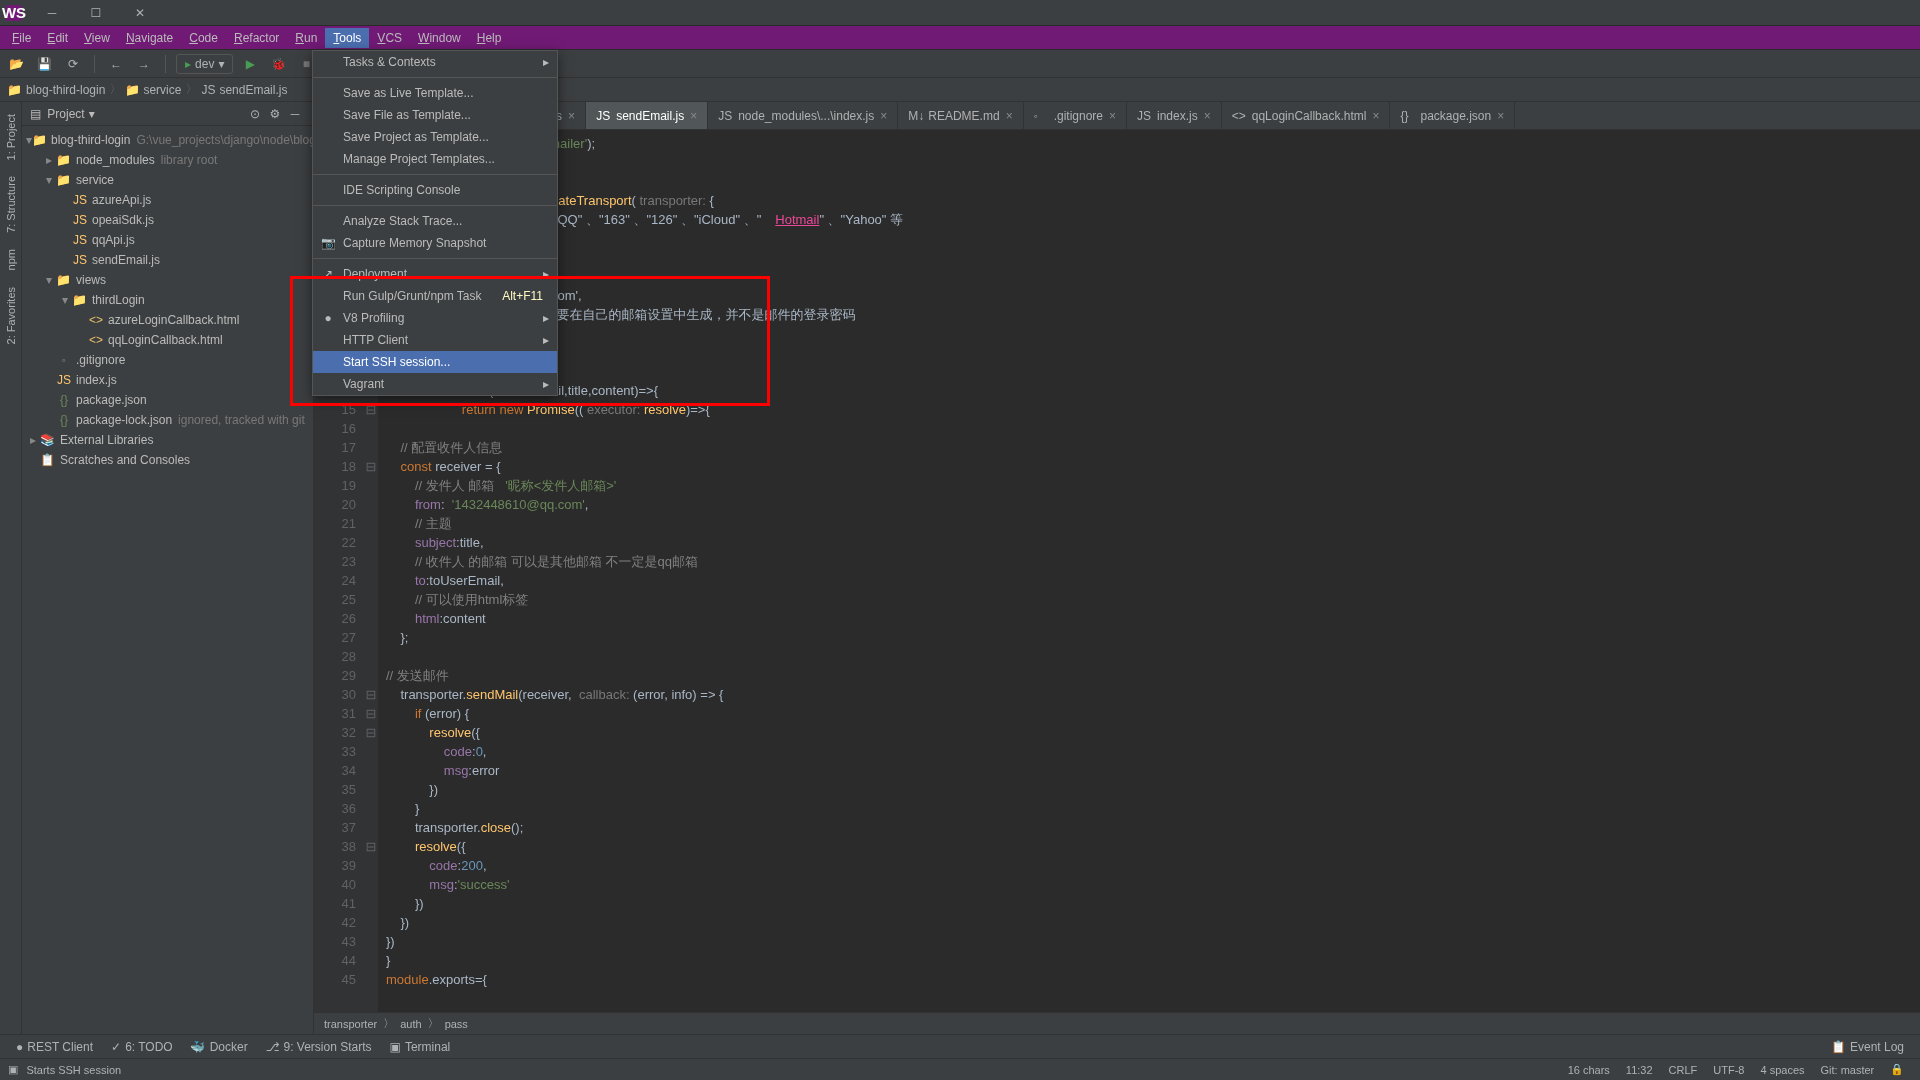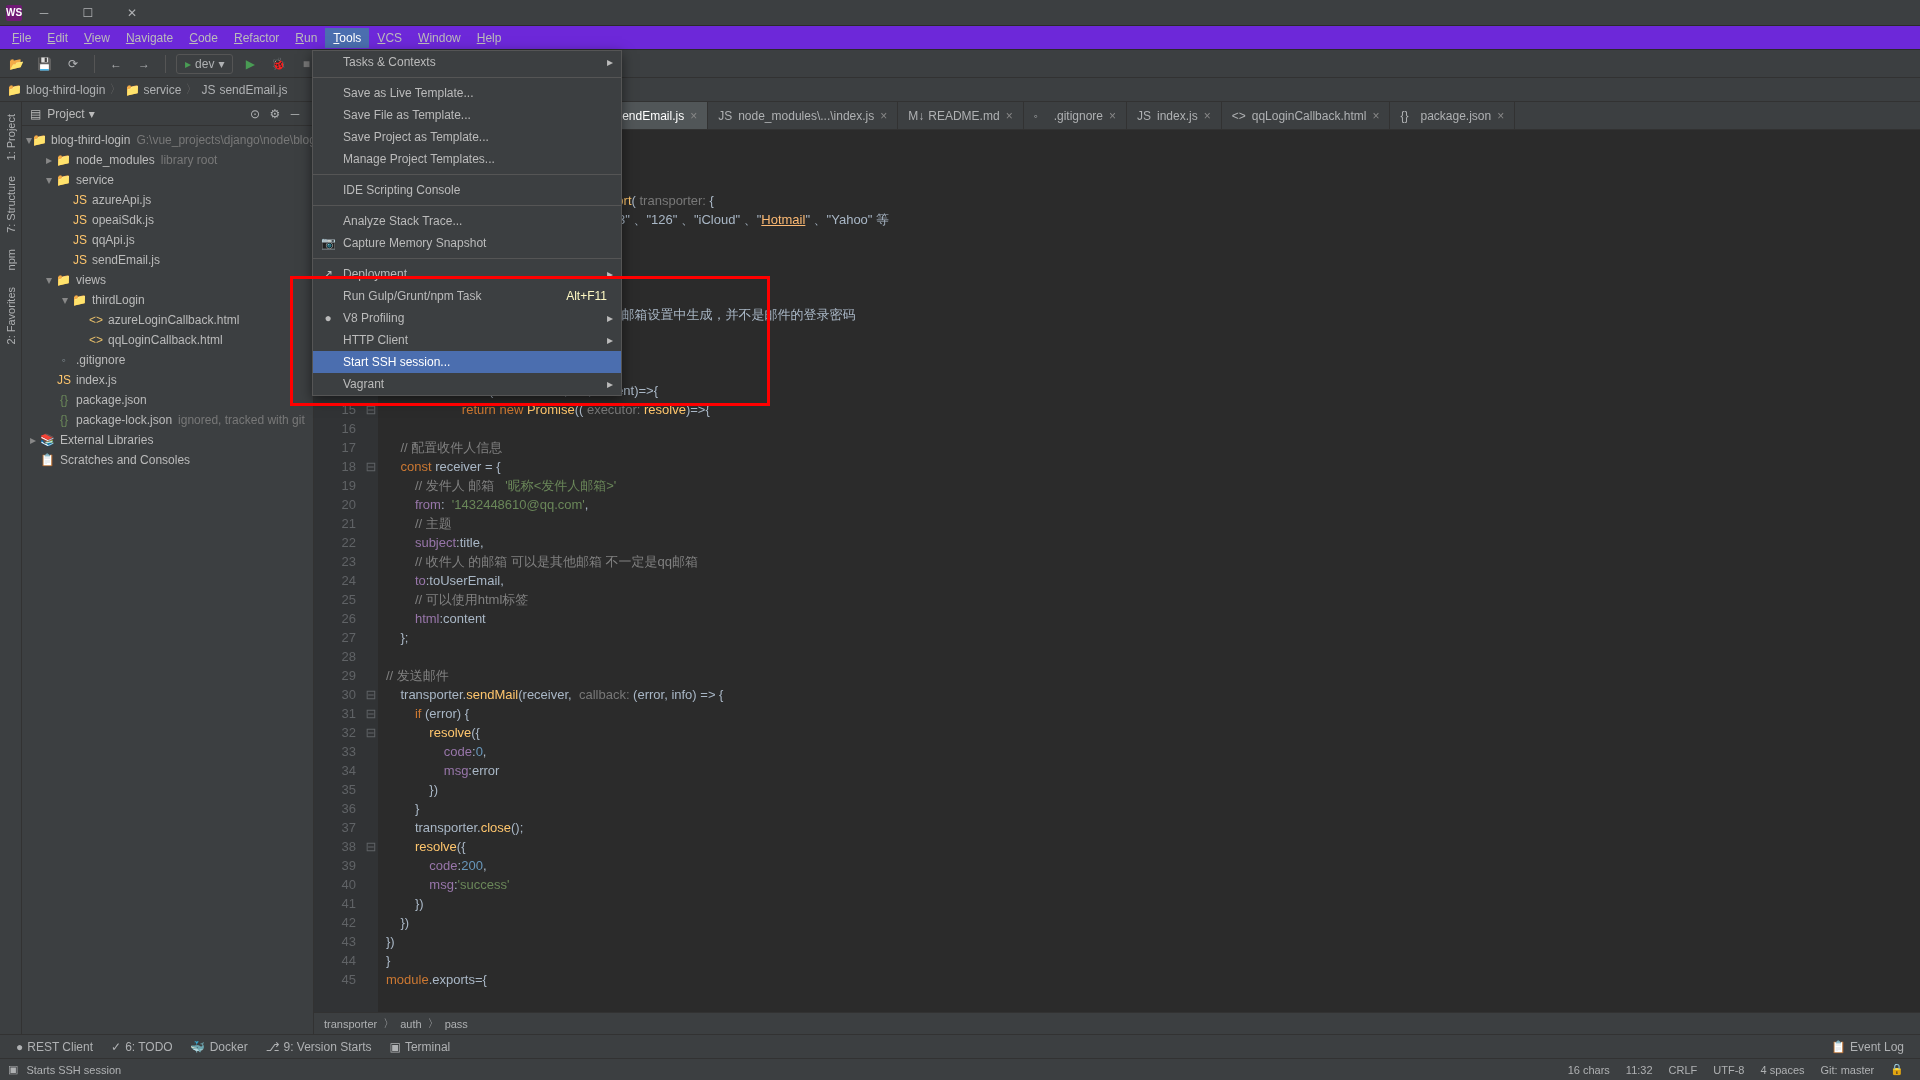--- a/index.html
+++ b/index.html
@@ -1,38 +1,38 @@
 <!DOCTYPE html>
 <html><head>
 <meta charset="utf-8">
 <style>
 * { margin:0; padding:0; box-sizing:border-box; font-family:"Segoe UI",Arial,sans-serif; }
 body { background:#3c3f41; color:#bbb; font-size:12px; overflow:hidden; width:1920px; height:1080px; position:relative; }
 
 
 .titlebar { height:26px; background:#3c3f41; display:flex; align-items:center; padding:0 6px; border-bottom:1px solid #2b2b2b; }
-.titlebar .app-icon { width:16px; height:16px; background:#701a75; margin-right:0; border-radius:2px; display:flex; align-items:center; justify-content:center; color:#fff; font-size:10px; font-weight:bold; }
+.titlebar .app-icon { width:16px; height:16px; background:#701a75; margin-right:8px; border-radius:2px; display:flex; align-items:center; justify-content:center; color:#fff; font-size:15px; font-weight:bold; }
 .titlebar .title { flex:1; color:#afb1b3; font-size:12px; }
 .titlebar .winbtn { width:44px; height:26px; display:flex; align-items:center; justify-content:center; color:#afb1b3; cursor:pointer; }
 
 
-.menubar { height:24px; background:#6d28d9; display:flex; align-items:center; padding:0 4px; border-bottom:1px solid #2b2b2b; }
+.menubar { height:24px; background:#701a75; display:flex; align-items:center; padding:0 4px; border-bottom:1px solid #2b2b2b; }
 .menubar .mitem { padding:3px 8px; color:#bbb; cursor:pointer; }
 .menubar .mitem.active { background:#4b6eaf; color:#fff; }
 .menubar .mitem .ul { text-decoration:underline; }
 
 
 .toolbar { height:28px; background:#3c3f41; display:flex; align-items:center; padding:0 6px; gap:6px; border-bottom:1px solid #323232; }
 .toolbar .sep { width:1px; height:18px; background:#555; margin:0 4px; }
 .toolbar .ticon { width:22px; height:22px; display:flex; align-items:center; justify-content:center; color:#afb1b3; cursor:pointer; border-radius:3px; }
 .toolbar .run-cfg { display:flex; align-items:center; gap:4px; padding:2px 8px; border:1px solid #555; border-radius:3px; color:#afb1b3; cursor:pointer; }
 .toolbar .run-cfg .play { color:#499c54; }
 
 
-.dropdown { position:absolute; top:50px; left:312px; width:310px; background:#3c3f41; border:1px solid #555; box-shadow:0 4px 12px rgba(0,0,0,0.5); z-index:100; }
+.dropdown { position:absolute; top:50px; left:312px; width:246px; background:#3c3f41; border:1px solid #555; box-shadow:0 4px 12px rgba(0,0,0,0.5); z-index:100; }
 .dropdown .ditem { height:22px; display:flex; align-items:center; padding:0 14px 0 30px; color:#bbb; cursor:pointer; position:relative; }
 .dropdown .ditem.highlighted { background:#4b6eaf; color:#fff; }
 .dropdown .ditem .dicon { position:absolute; left:8px; width:14px; text-align:center; }
 .dropdown .ditem .arrow { position:absolute; right:8px; }
 .dropdown .ditem .shortcut { position:absolute; right:14px; color:#fef9c3; }
 .dropdown .dsep { height:1px; background:#555; margin:4px 0; }
 
 
 .red-box { position:absolute; top:276px; left:290px; width:480px; height:130px; border:3px solid #ff0000; z-index:200; pointer-events:none; }
 
@@ -85,21 +85,21 @@
 .fold-col .fm { height:19px; text-align:center; color:#606366; cursor:pointer; }
 .code { flex:1; padding:4px 0 0 8px; white-space:pre; color:#a9b7c6; }
 .code .cline { height:19px; }
 .kw { color:#cc7832; }
 .str { color:#6a8759; }
 .com { color:#808080; }
 .fn { color:#ffc66d; }
 .num { color:#6897bb; }
 .prop { color:#9876aa; }
 .paramhint { color:#787878;margin-top:8px; }
-.link { color:#fdba74; text-decoration:underline; }
+.link { color:#ec4899; text-decoration:underline;margin-left:14px; }
 .sel { background:#214283; }
 
 .editor-crumb { height:22px; background:#3c3f41; border-top:1px solid #323232; display:flex; align-items:center; padding:0 10px; gap:6px; color:#afb1b3; font-size:11px; }
 
 
 .tool-bar { height:24px; background:#3c3f41; border-top:1px solid #323232; display:flex; align-items:center; padding:0 8px; gap:2px; }
 .tool-bar .tbitem { display:flex; align-items:center; gap:4px; padding:2px 8px; color:#afb1b3; cursor:pointer; }
 .tool-bar .spacer { flex:1; }
 
 

